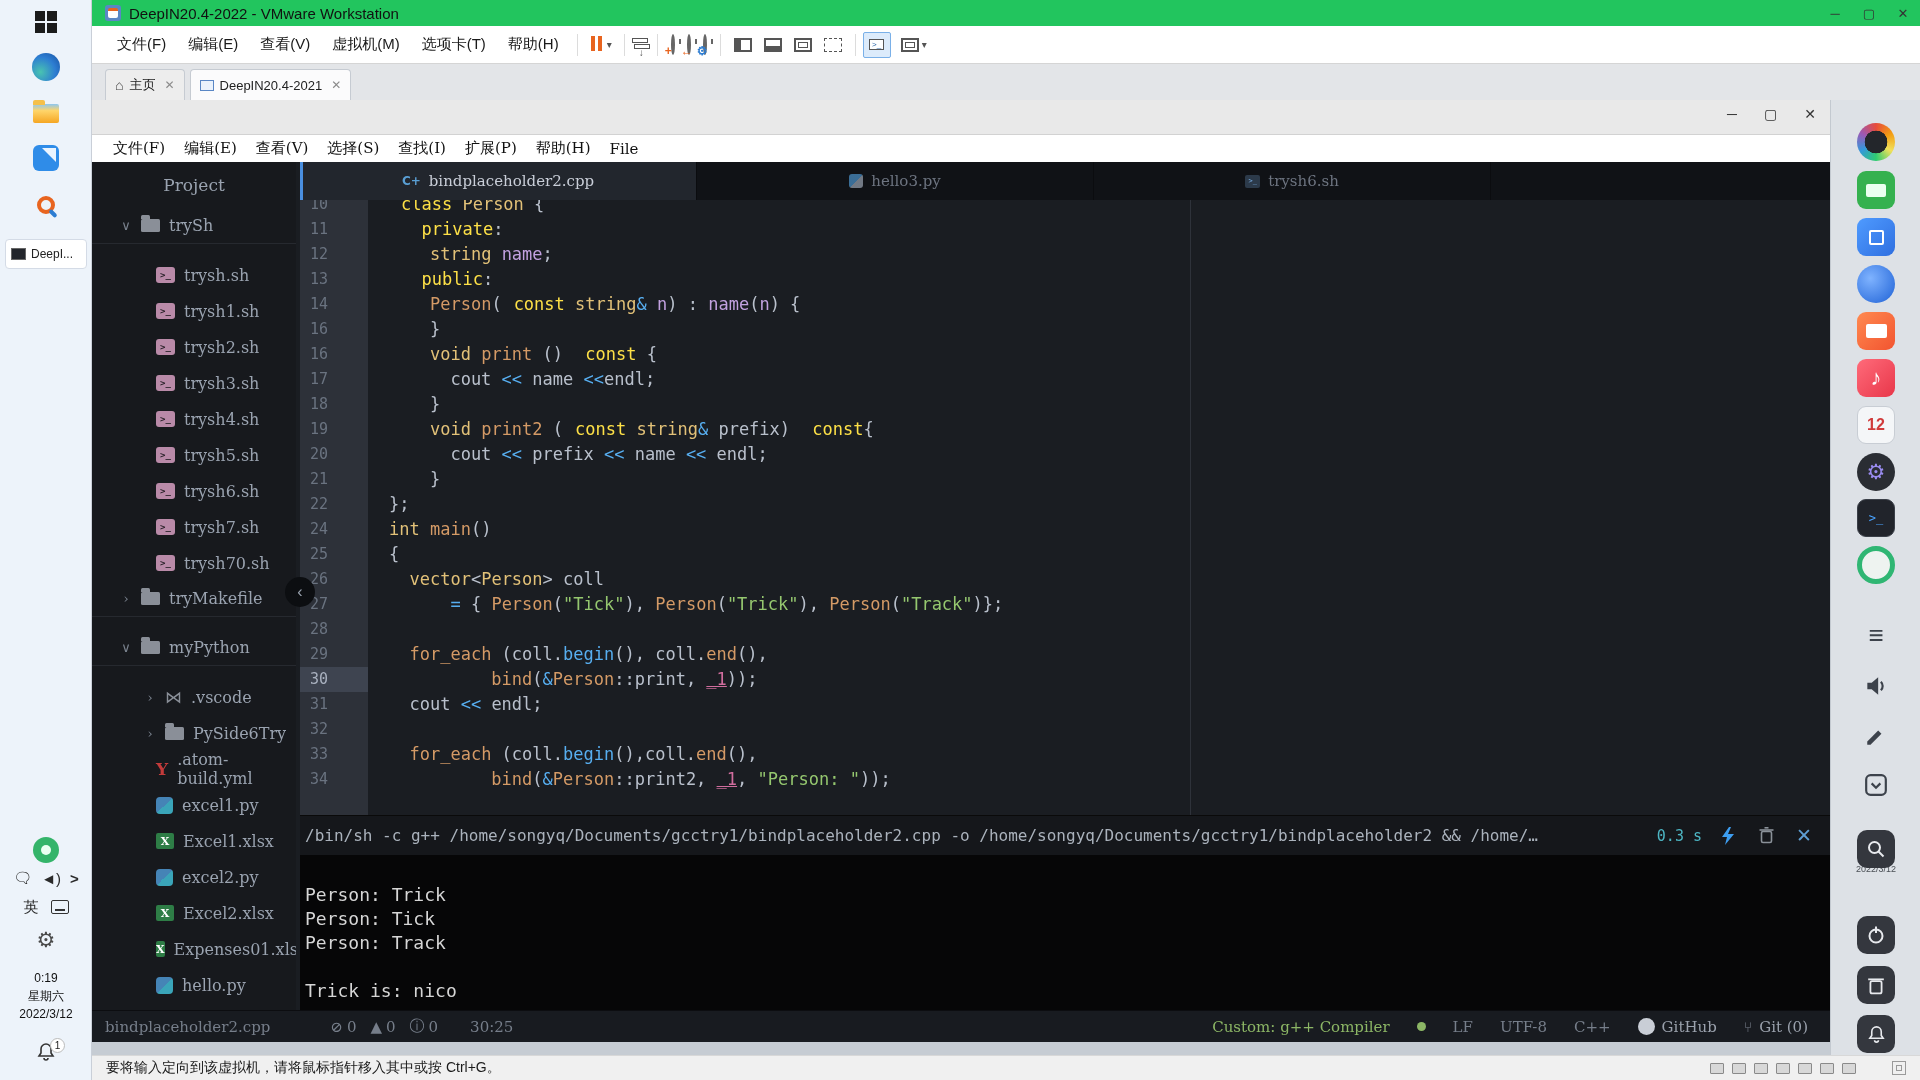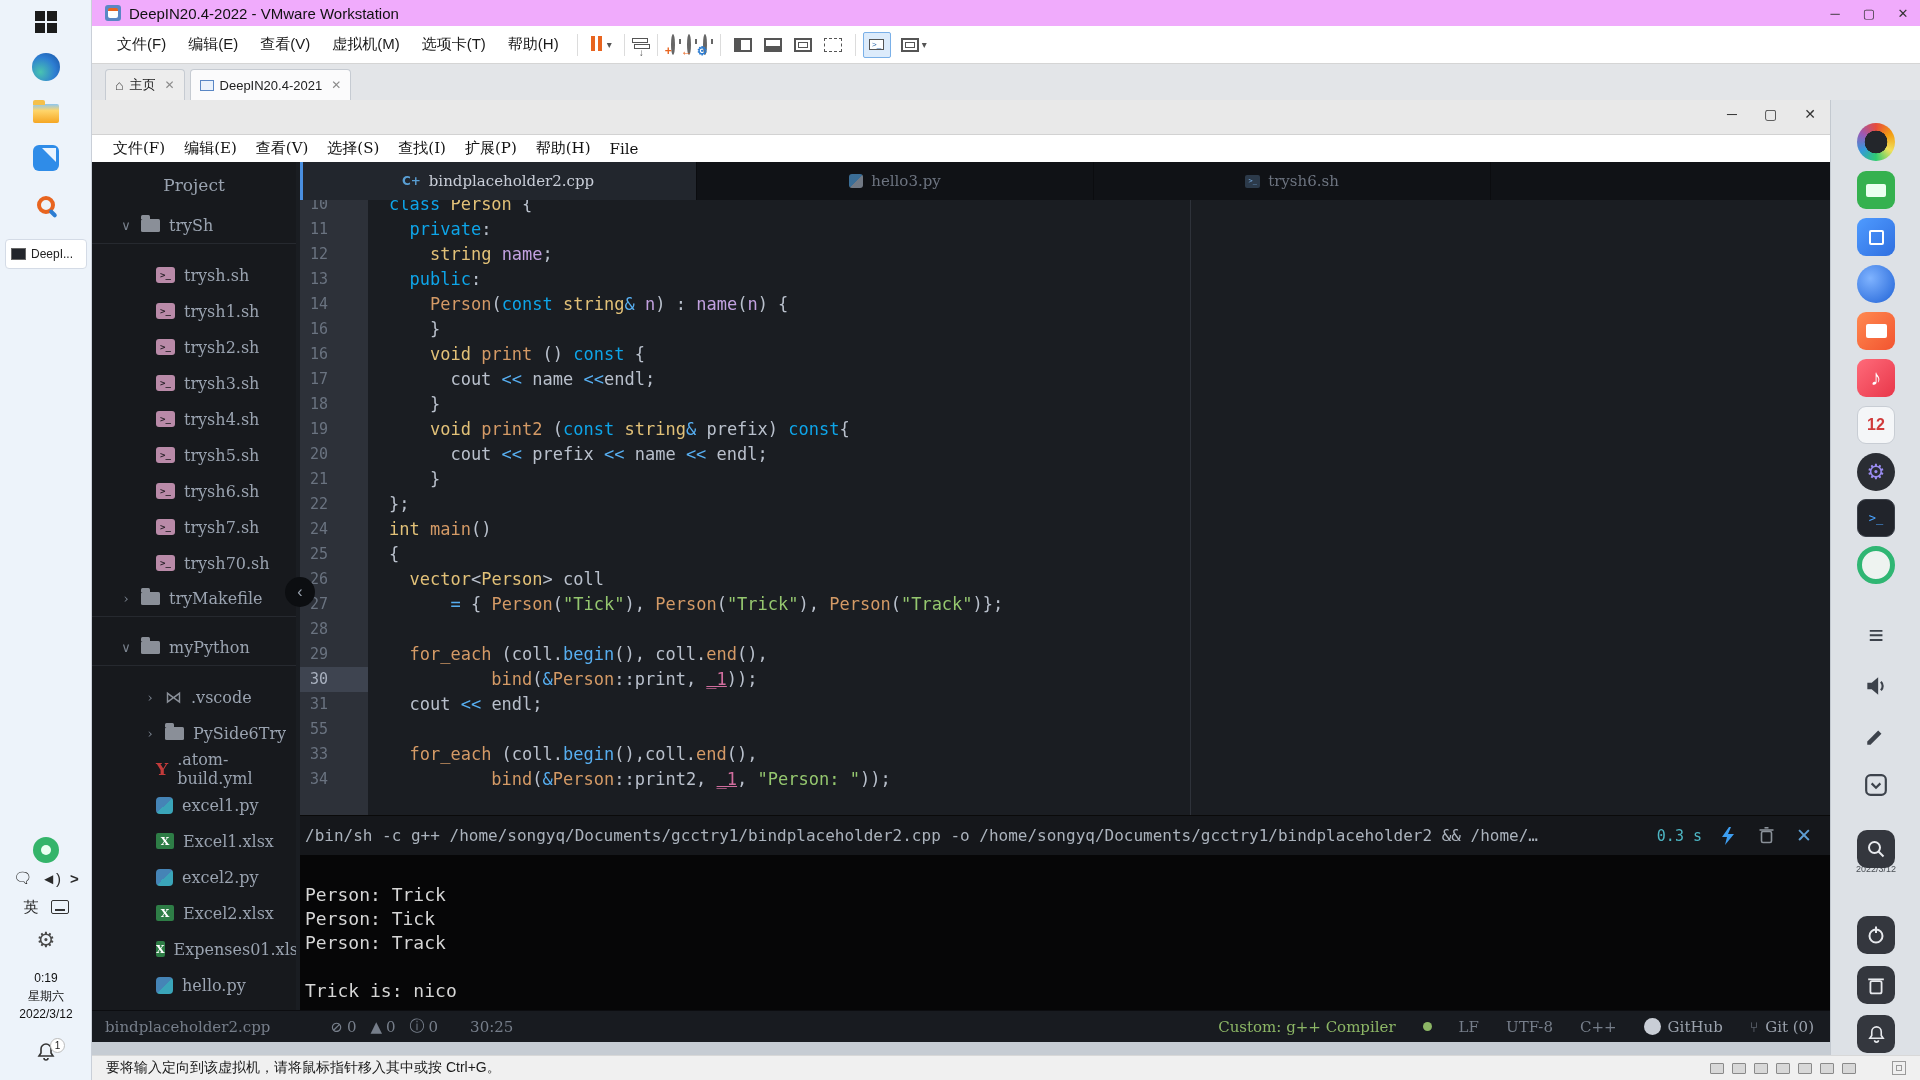--- a/index.html
+++ b/index.html
@@ -36,21 +36,21 @@
   .softkb::after { content:""; position:absolute; left:3px; right:3px; bottom:2px; height:2px; background:#333; }
   .gear-glyph { font-size:21px; color:#4a4a4a; }
   .tb-clock { text-align:center; font-size:12px; color:#111; line-height:18px; }
   .bell-wrap { position:relative; }
   .badge-1 { position:absolute; right:-9px; top:-4px; background:#fff; border:1px solid #bbb;
              border-radius:50%; width:15px; height:15px; font-size:10px; color:#222;
              display:flex; align-items:center; justify-content:center; }
 
   
   #vmwindow { position:absolute; left:92px; top:0; width:1828px; height:1080px; background:#fff; }
-  #vm-titlebar { position:absolute; top:0; left:0; right:0; height:26px; background:#f0abfc;
+  #vm-titlebar { position:absolute; top:0; left:0; right:0; height:26px; background:#22c55e;
              display:flex; align-items:center; padding-left:13px; gap:8px; }
   .vmw-logo { width:16px; height:16px; border-radius:3px; background:#5a87c5; position:relative; }
   .vmw-logo::after { content:""; position:absolute; inset:3px; background:#fff; border-radius:2px;
              border-top:3px solid #e8641f; }
   #vm-title { font-size:15px; color:#111; }
   .win-ctrls { margin-left:auto; display:flex; }
   .win-ctrls span { width:34px; text-align:center; font-size:13px; color:#333; cursor:default; }
   #vm-menubar { position:absolute; top:26px; left:0; right:0; height:37px; background:#fff;
              display:flex; align-items:center; padding-left:14px; font-size:15px; color:#1a1a1a; }
   .vm-menu-item { padding:4px 11px; }
@@ -140,21 +140,21 @@
   #editor { position:absolute; top:38px; left:0; right:0; height:615px; background:#1a1d22; overflow:hidden; }
   #gutter-bg { position:absolute; left:0; top:0; width:68px; height:615px; background:#2d3139; }
   #wrap-guide { position:absolute; left:890px; top:0; width:1px; height:615px; background:#2e323a; }
   #code-rows { position:absolute; left:0; top:-8px; right:0;
              font-family:"DejaVu Sans Mono", monospace; font-size:17px; line-height:25px; }
   .crow { display:flex; height:25px; white-space:pre; }
   .gnum { width:68px; padding-right:40px; text-align:right; color:#6a7380; font-size:15px;
              line-height:25px; flex:none; }
   .gnum.cur { background:#3e4450; color:#aab2c0; }
   .cline { padding-left:21px; color:#b9c0cc; }
-  .tk-p { color:#b9c0cc; } .tk-k { color:#0ea5e9; } .tk-y { color:#e2c178; }
+  .tk-p { color:#b9c0cc; } .tk-k { color:#fde047;margin-left:12px; } .tk-y { color:#e2c178; }
   .tk-f { color:#d49a66; } .tk-v { color:#c2a1e0; } .tk-o { color:#57aef0; }
   .tk-s { color:#95c76f; } .tk-ph { color:#d16d9e; text-decoration:underline; }
 
   #build-bar { position:absolute; top:653px; left:0; right:0; height:40px; background:#15171b;
              border-top:1px solid #0a0a0a; display:flex; align-items:center; padding:0 14px 0 5px; gap:14px; }
   #build-cmd { flex:1; font-family:"DejaVu Sans Mono", monospace; font-size:16px; color:#aab2bc;
              white-space:nowrap; overflow:hidden; }
   #build-time { font-family:"DejaVu Sans Mono", monospace; font-size:15px; color:#4db6c4; white-space:nowrap; }
   .bicon { width:24px; height:24px; display:flex; align-items:center; justify-content:center; }
 
@@ -163,21 +163,21 @@
              line-height:24px; color:#d6d6d6; }
   .outline { height:24px; white-space:pre; }
 
   #atom-statusbar { position:absolute; top:910px; left:0; width:1738px; height:32px; background:#181b20;
              border-top:1px solid #0c0d10; display:flex; align-items:center;
              font-family:"DejaVu Serif", serif; font-size:15px; color:#767e8a; }
   #sb-left { display:flex; align-items:center; padding-left:13px; gap:10px; }
   #sb-file { margin-right:50px; }
   .diag { display:flex; align-items:center; gap:4px; }
   #sb-cursor { margin-left:22px; }
-  #sb-right { margin-left:auto; display:flex; align-items:center; gap:27px; padding-right:16px; }
+  #sb-right { margin-left:auto; display:flex; align-items:center; gap:27px; padding-right:22px; }
   .green { color:#8cb665; }
   .gdot { width:9px; height:9px; border-radius:50%; background:#8cb665; }
   .gh-mark { width:17px; height:17px; border-radius:50%; background:#c9ced6; display:inline-block; }
   .sb-pair { display:flex; align-items:center; gap:7px; color:#9aa1ac; }
   .branch-ic { font-size:14px; color:#767e8a; }
 
   #desktop-strip { position:absolute; top:942px; left:0; width:1738px; height:13px; background:#c6ccd3; }
 
   
   #dock { position:absolute; right:0; top:0; width:90px; height:955px; background:#dde1e6;
@@ -498,21 +498,21 @@
                 <div class="crow"><span class="gnum">21</span><span class="cline"><span class="tk-p">    }</span></span></div>
                 <div class="crow"><span class="gnum">22</span><span class="cline"><span class="tk-p">};</span></span></div>
                 <div class="crow"><span class="gnum">24</span><span class="cline"><span class="tk-y">int</span><span class="tk-p"> </span><span class="tk-f">main</span><span class="tk-p">()</span></span></div>
                 <div class="crow"><span class="gnum">25</span><span class="cline"><span class="tk-p">{</span></span></div>
                 <div class="crow"><span class="gnum">26</span><span class="cline"><span class="tk-p">  </span><span class="tk-y">vector</span><span class="tk-p">&lt;</span><span class="tk-y">Person</span><span class="tk-p">&gt; coll</span></span></div>
                 <div class="crow"><span class="gnum">27</span><span class="cline"><span class="tk-p">      </span><span class="tk-o">=</span><span class="tk-p"> { </span><span class="tk-f">Person</span><span class="tk-p">(</span><span class="tk-s">"Tick"</span><span class="tk-p">), </span><span class="tk-f">Person</span><span class="tk-p">(</span><span class="tk-s">"Trick"</span><span class="tk-p">), </span><span class="tk-f">Person</span><span class="tk-p">(</span><span class="tk-s">"Track"</span><span class="tk-p">)};</span></span></div>
                 <div class="crow"><span class="gnum">28</span><span class="cline"></span></div>
                 <div class="crow"><span class="gnum">29</span><span class="cline"><span class="tk-p">  </span><span class="tk-f">for_each</span><span class="tk-p"> (coll.</span><span class="tk-o">begin</span><span class="tk-p">(), coll.</span><span class="tk-f">end</span><span class="tk-p">(),</span></span></div>
                 <div class="crow"><span class="gnum cur">30</span><span class="cline"><span class="tk-p">          </span><span class="tk-f">bind</span><span class="tk-p">(</span><span class="tk-o">&amp;</span><span class="tk-f">Person</span><span class="tk-p">::print, </span><span class="tk-ph">_1</span><span class="tk-p">));</span></span></div>
                 <div class="crow"><span class="gnum">31</span><span class="cline"><span class="tk-p">  cout </span><span class="tk-o">&lt;&lt;</span><span class="tk-p"> endl;</span></span></div>
-                <div class="crow"><span class="gnum">55</span><span class="cline"></span></div>
+                <div class="crow"><span class="gnum">32</span><span class="cline"></span></div>
                 <div class="crow"><span class="gnum">33</span><span class="cline"><span class="tk-p">  </span><span class="tk-f">for_each</span><span class="tk-p"> (coll.</span><span class="tk-o">begin</span><span class="tk-p">(),coll.</span><span class="tk-f">end</span><span class="tk-p">(),</span></span></div>
                 <div class="crow"><span class="gnum">34</span><span class="cline"><span class="tk-p">          </span><span class="tk-f">bind</span><span class="tk-p">(</span><span class="tk-o">&amp;</span><span class="tk-f">Person</span><span class="tk-p">::print2, </span><span class="tk-ph">_1</span><span class="tk-p">, </span><span class="tk-s">"Person: "</span><span class="tk-p">));</span></span></div>
               </div>
           </div>
           <div id="build-bar">
             <span id="build-cmd">/bin/sh -c g++ /home/songyq/Documents/gcctry1/bindplaceholder2.cpp -o /home/songyq/Documents/gcctry1/bindplaceholder2 &amp;&amp; /home/…</span>
             <span id="build-time">0.3 s</span>
             <span class="bicon">
               <svg width="16" height="18" viewBox="0 0 16 18">
                 <path d="M9 0L2 10h5l-2 8 9-11H8l3-7z" fill="#3d9df0"></path>

